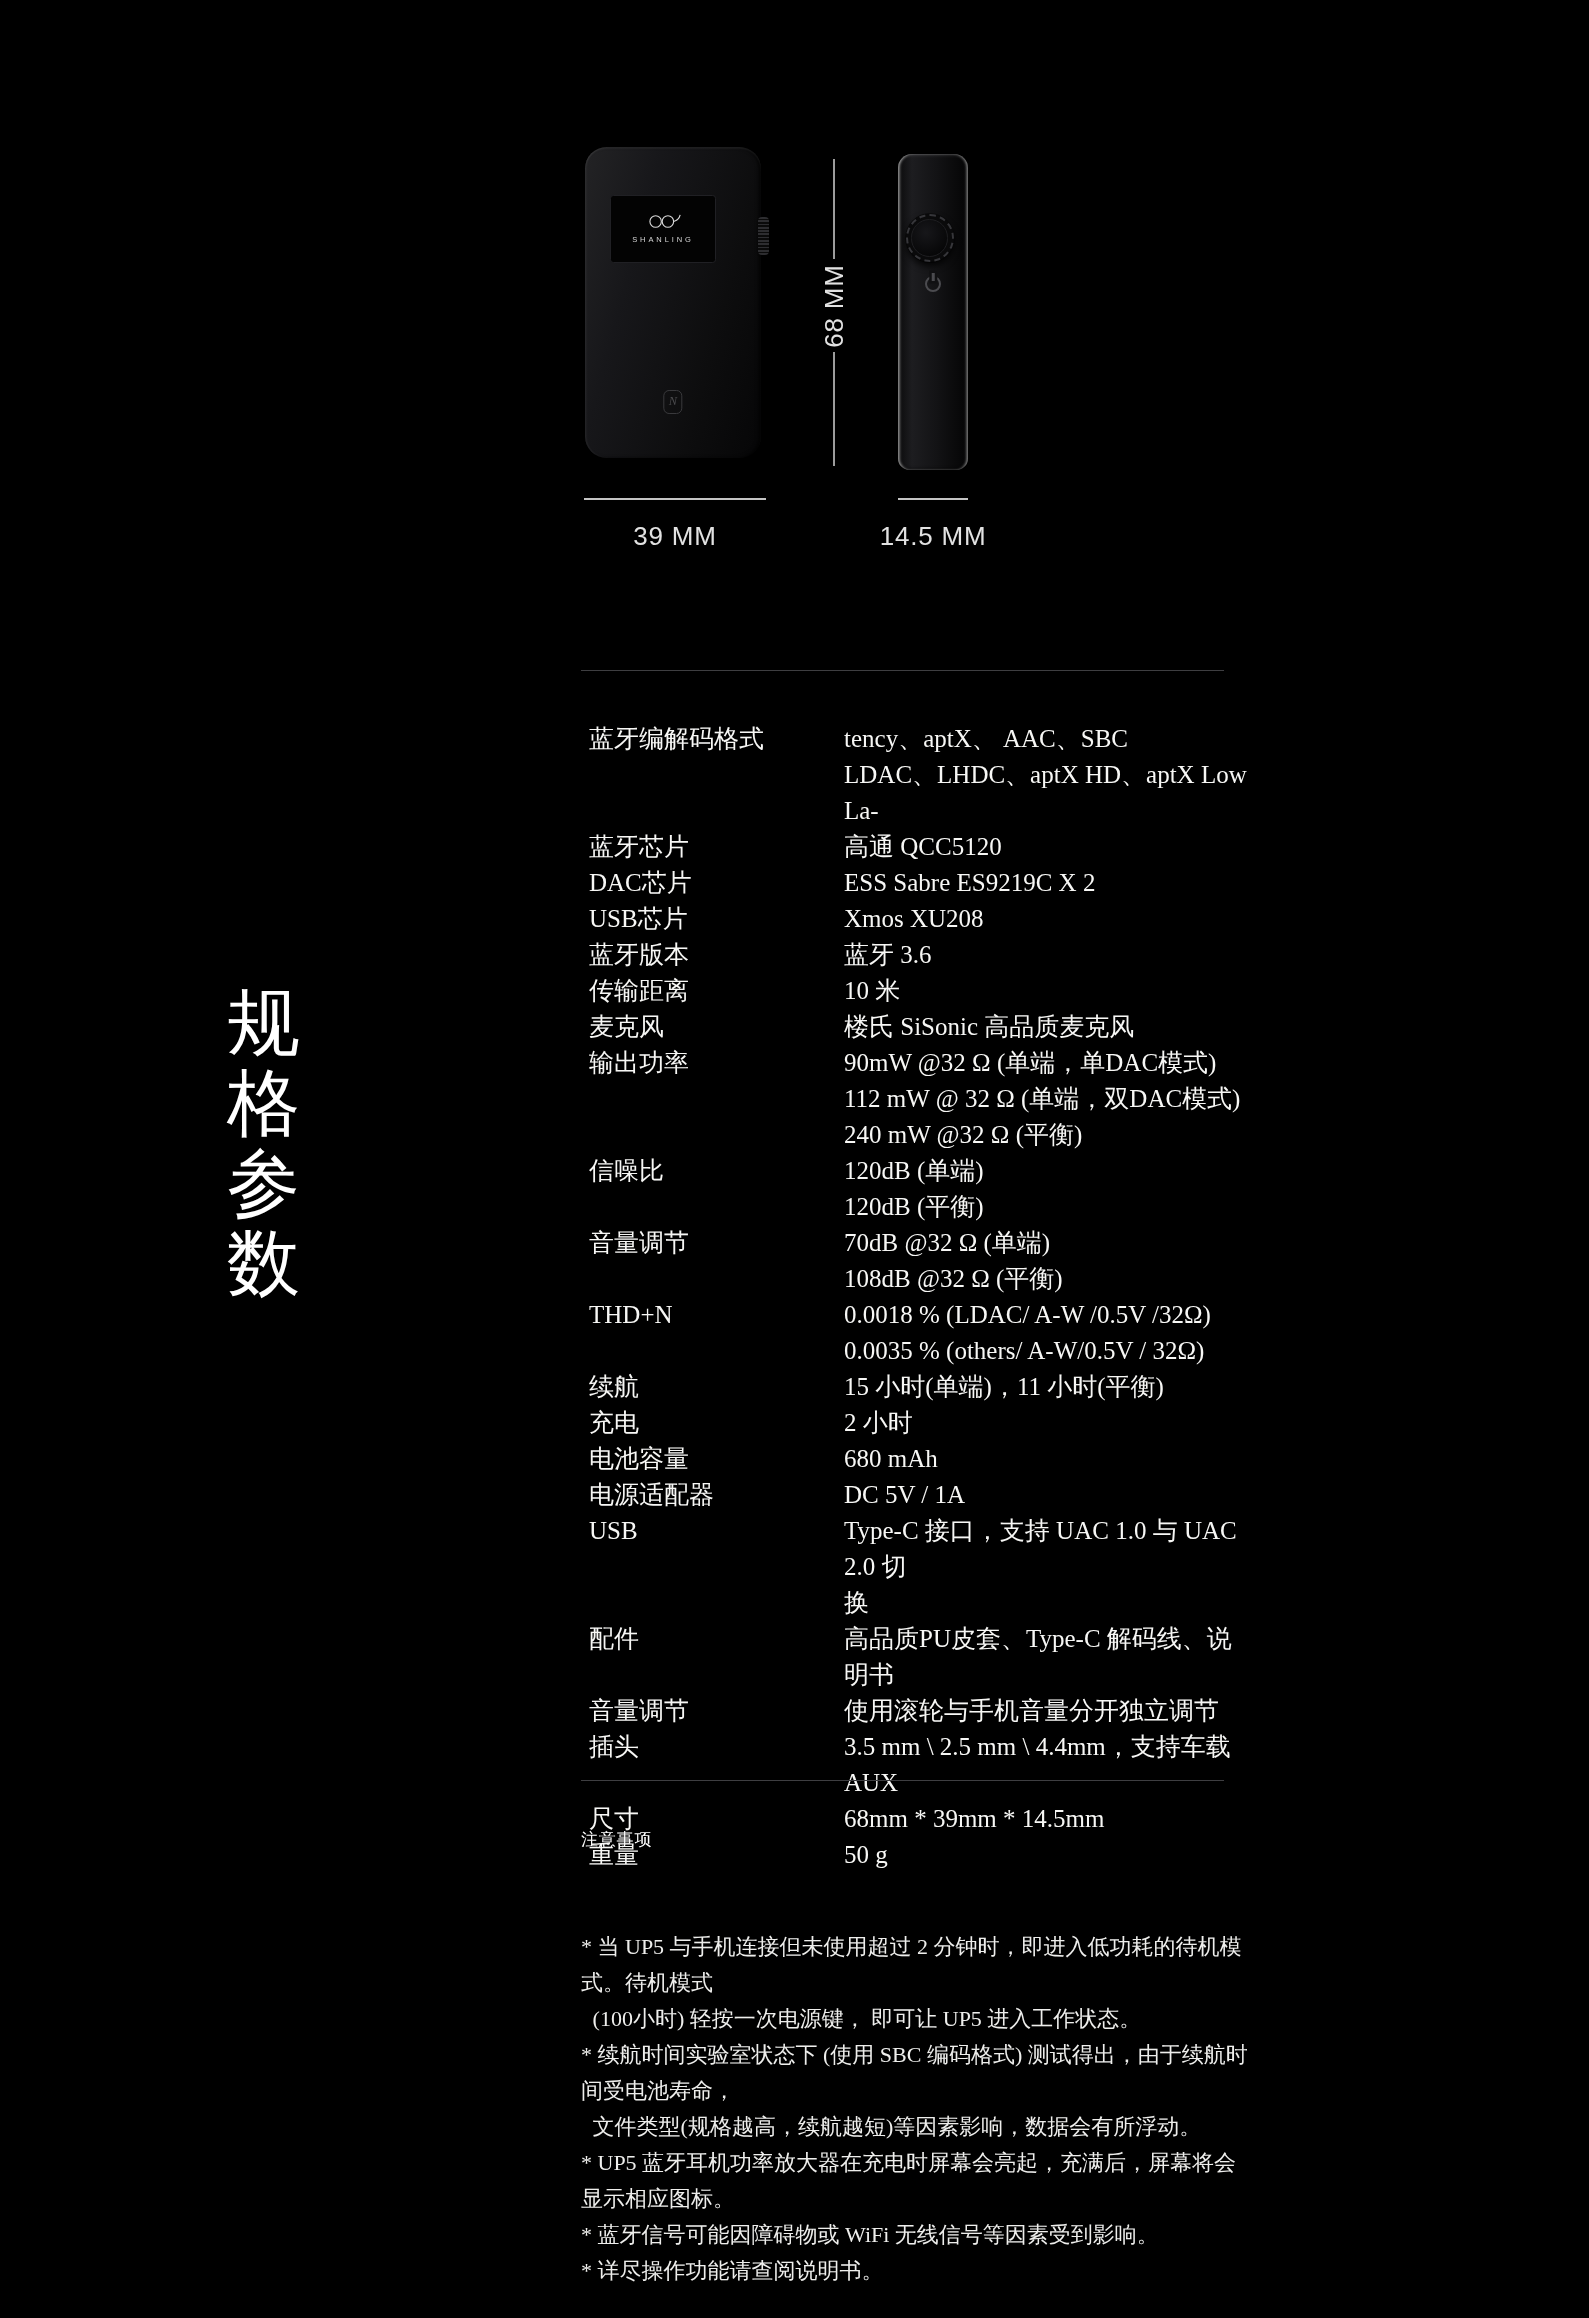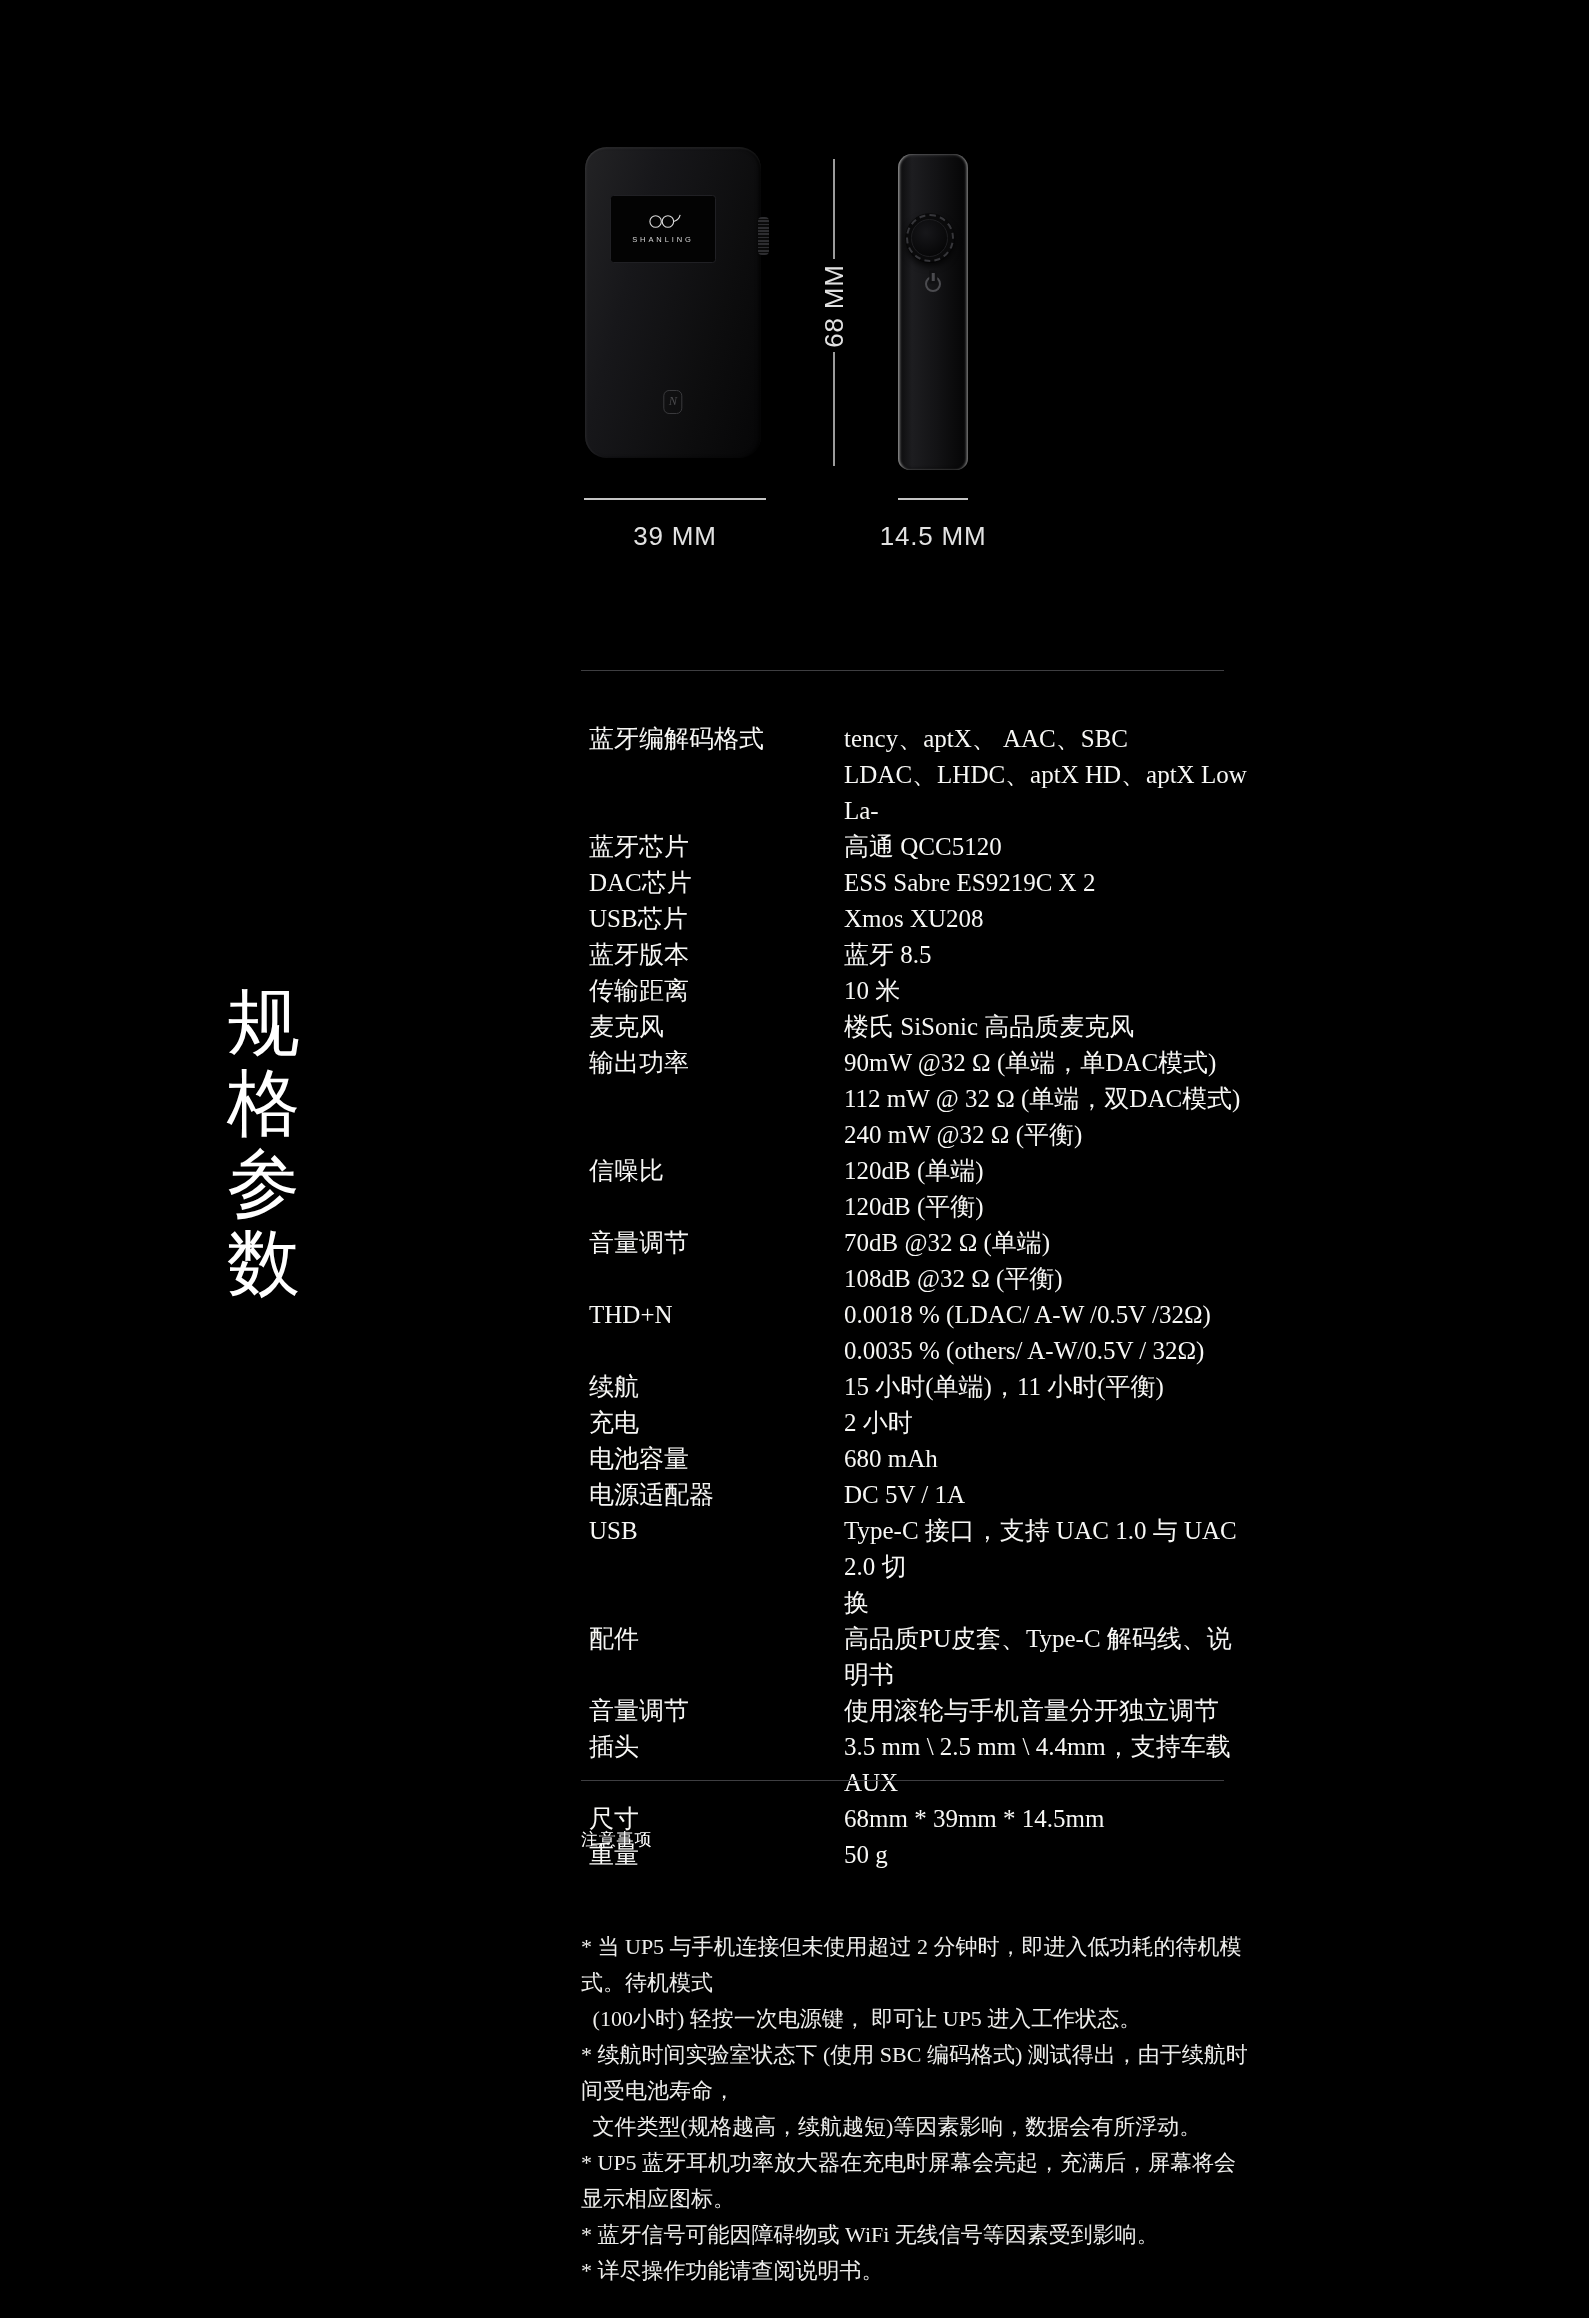--- a/index.html
+++ b/index.html
@@ -142,21 +142,21 @@
       </div>
       <div class="spec-row">
         <div class="spec-label">USB芯片</div>
         <div class="spec-value">
           <div class="spec-value-line">Xmos XU208</div>
         </div>
       </div>
       <div class="spec-row">
         <div class="spec-label">蓝牙版本</div>
         <div class="spec-value">
-          <div class="spec-value-line">蓝牙 8.5</div>
+          <div class="spec-value-line">蓝牙 3.6</div>
         </div>
       </div>
       <div class="spec-row">
         <div class="spec-label">传输距离</div>
         <div class="spec-value">
           <div class="spec-value-line">10 米</div>
         </div>
       </div>
       <div class="spec-row">
         <div class="spec-label">麦克风</div>

